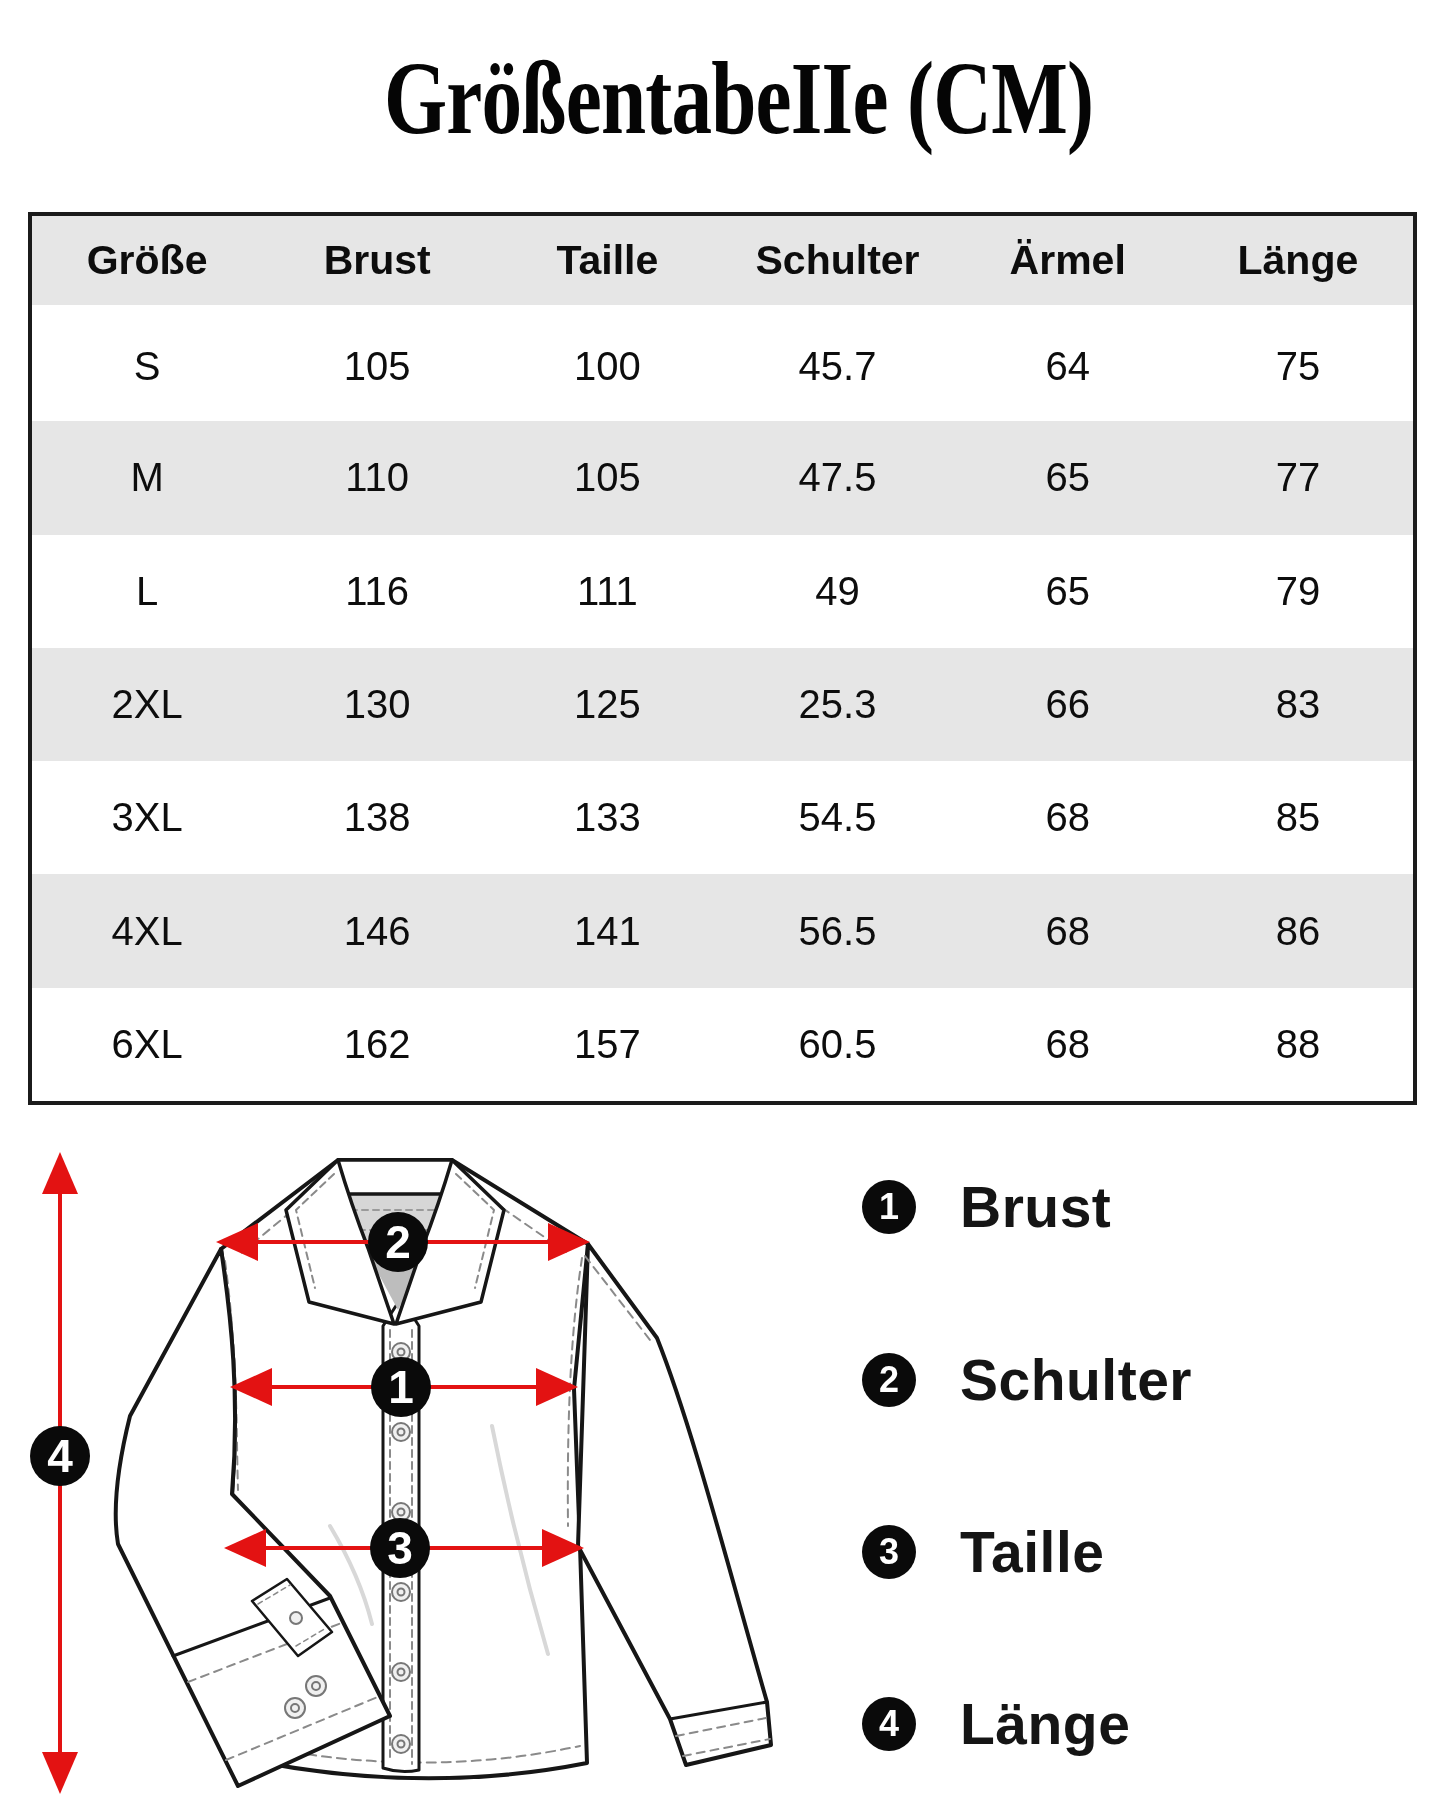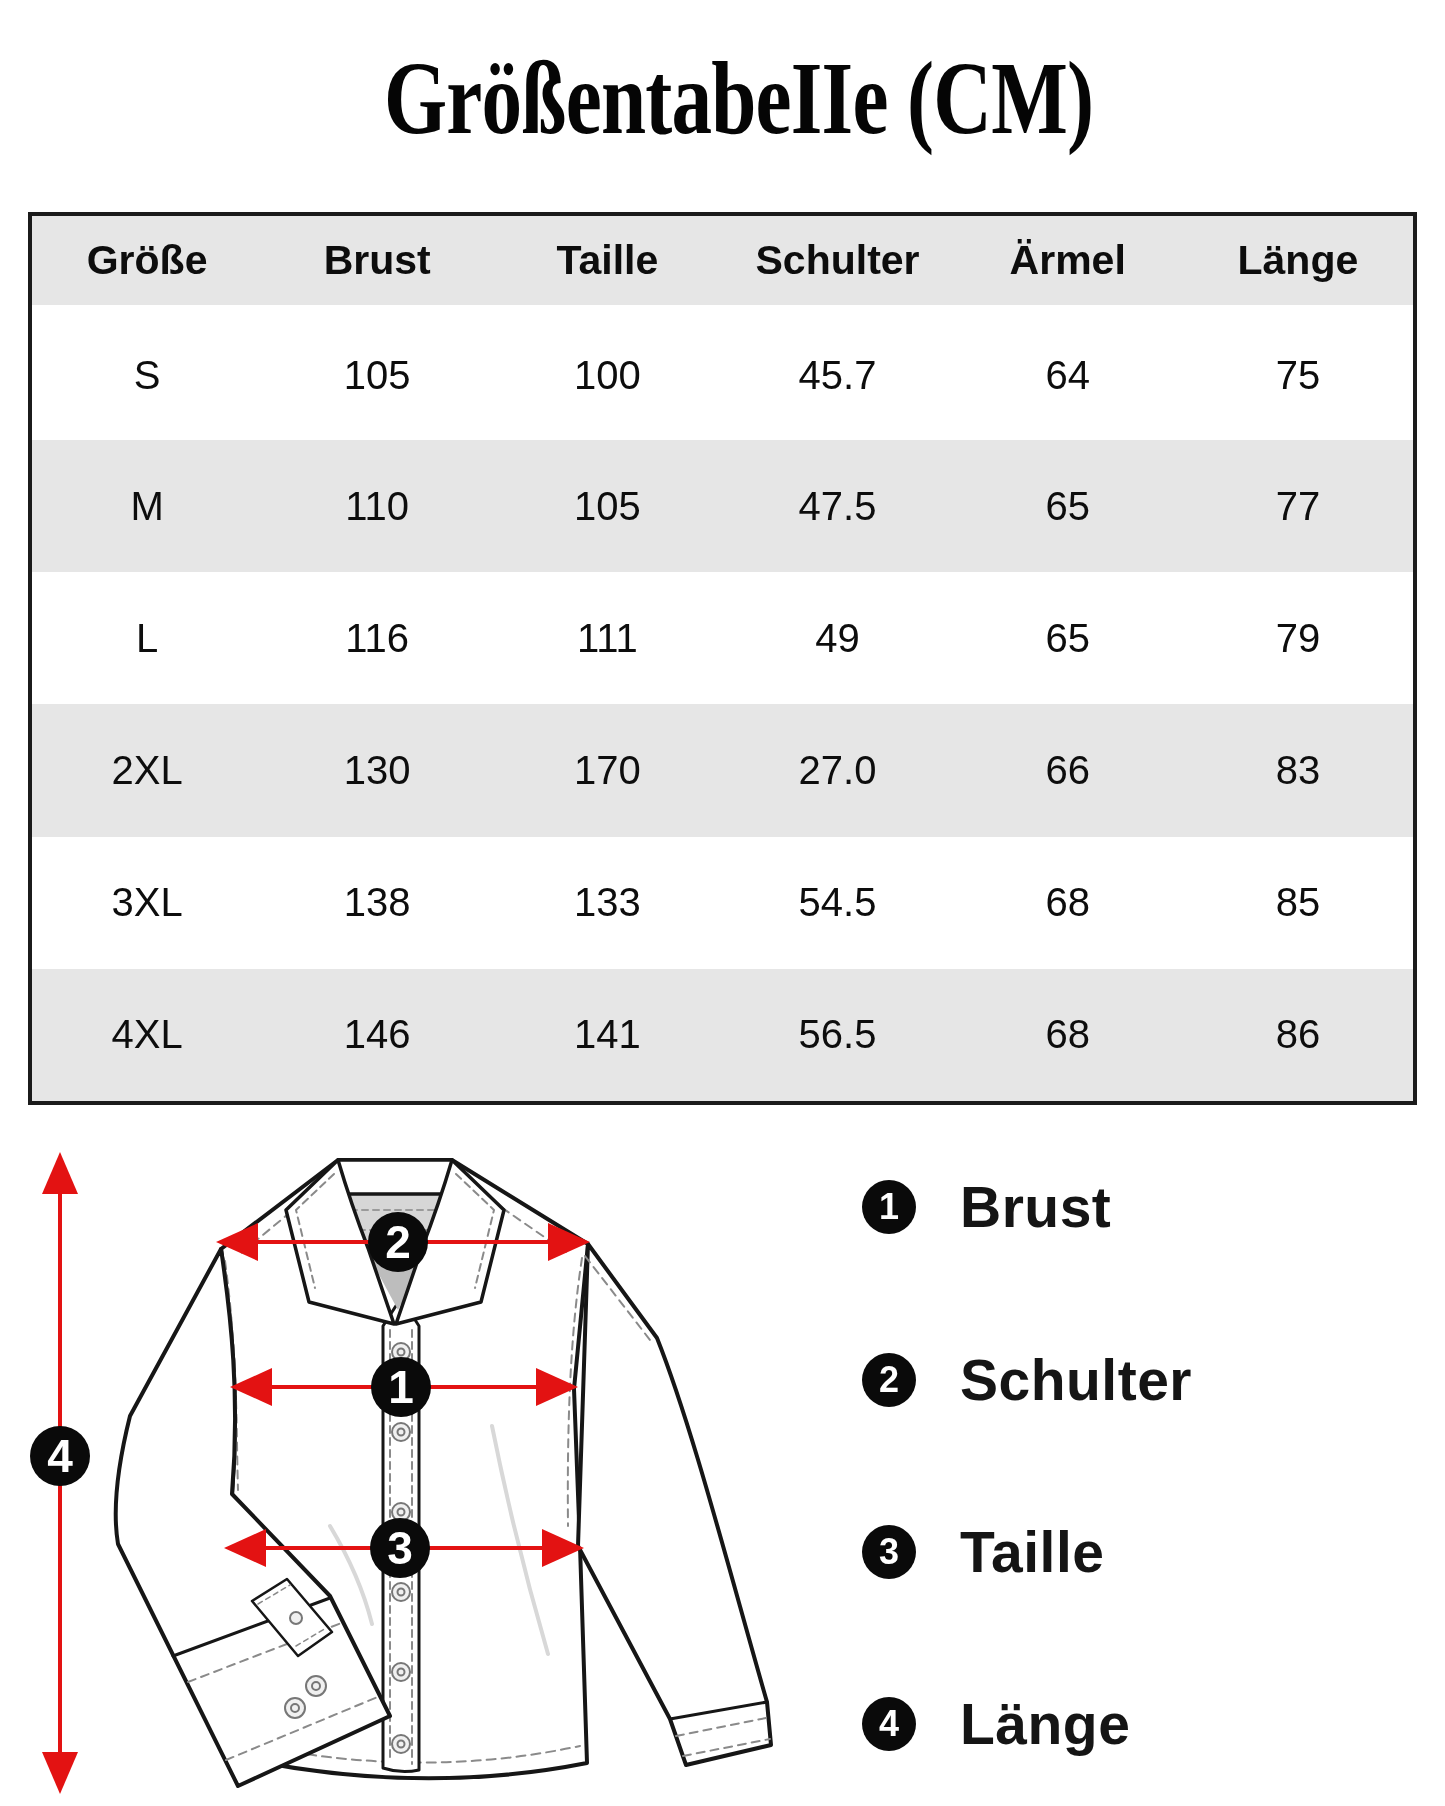--- a/index.html
+++ b/index.html
@@ -120,40 +120,48 @@
         <td>L</td>
         <td>116</td>
         <td>111</td>
         <td>49</td>
         <td>65</td>
         <td>79</td>
       </tr>
       <tr>
         <td>2XL</td>
         <td>130</td>
-        <td>170</td>
-        <td>27.0</td>
+        <td>125</td>
+        <td>25.3</td>
         <td>66</td>
         <td>83</td>
       </tr>
       <tr>
         <td>3XL</td>
         <td>138</td>
         <td>133</td>
         <td>54.5</td>
         <td>68</td>
         <td>85</td>
       </tr>
       <tr>
         <td>4XL</td>
         <td>146</td>
         <td>141</td>
         <td>56.5</td>
         <td>68</td>
         <td>86</td>
+      </tr>
+      <tr>
+        <td>6XL</td>
+        <td>162</td>
+        <td>157</td>
+        <td>60.5</td>
+        <td>68</td>
+        <td>88</td>
       </tr>
     </tbody>
   </table>
 </div>
 
 <div class="bottom-section">
 
   <svg class="shirt-svg" width="800" height="710" viewBox="0 0 800 710" xmlns="http://www.w3.org/2000/svg">
 
     <g stroke-linejoin="round" stroke-linecap="round">

